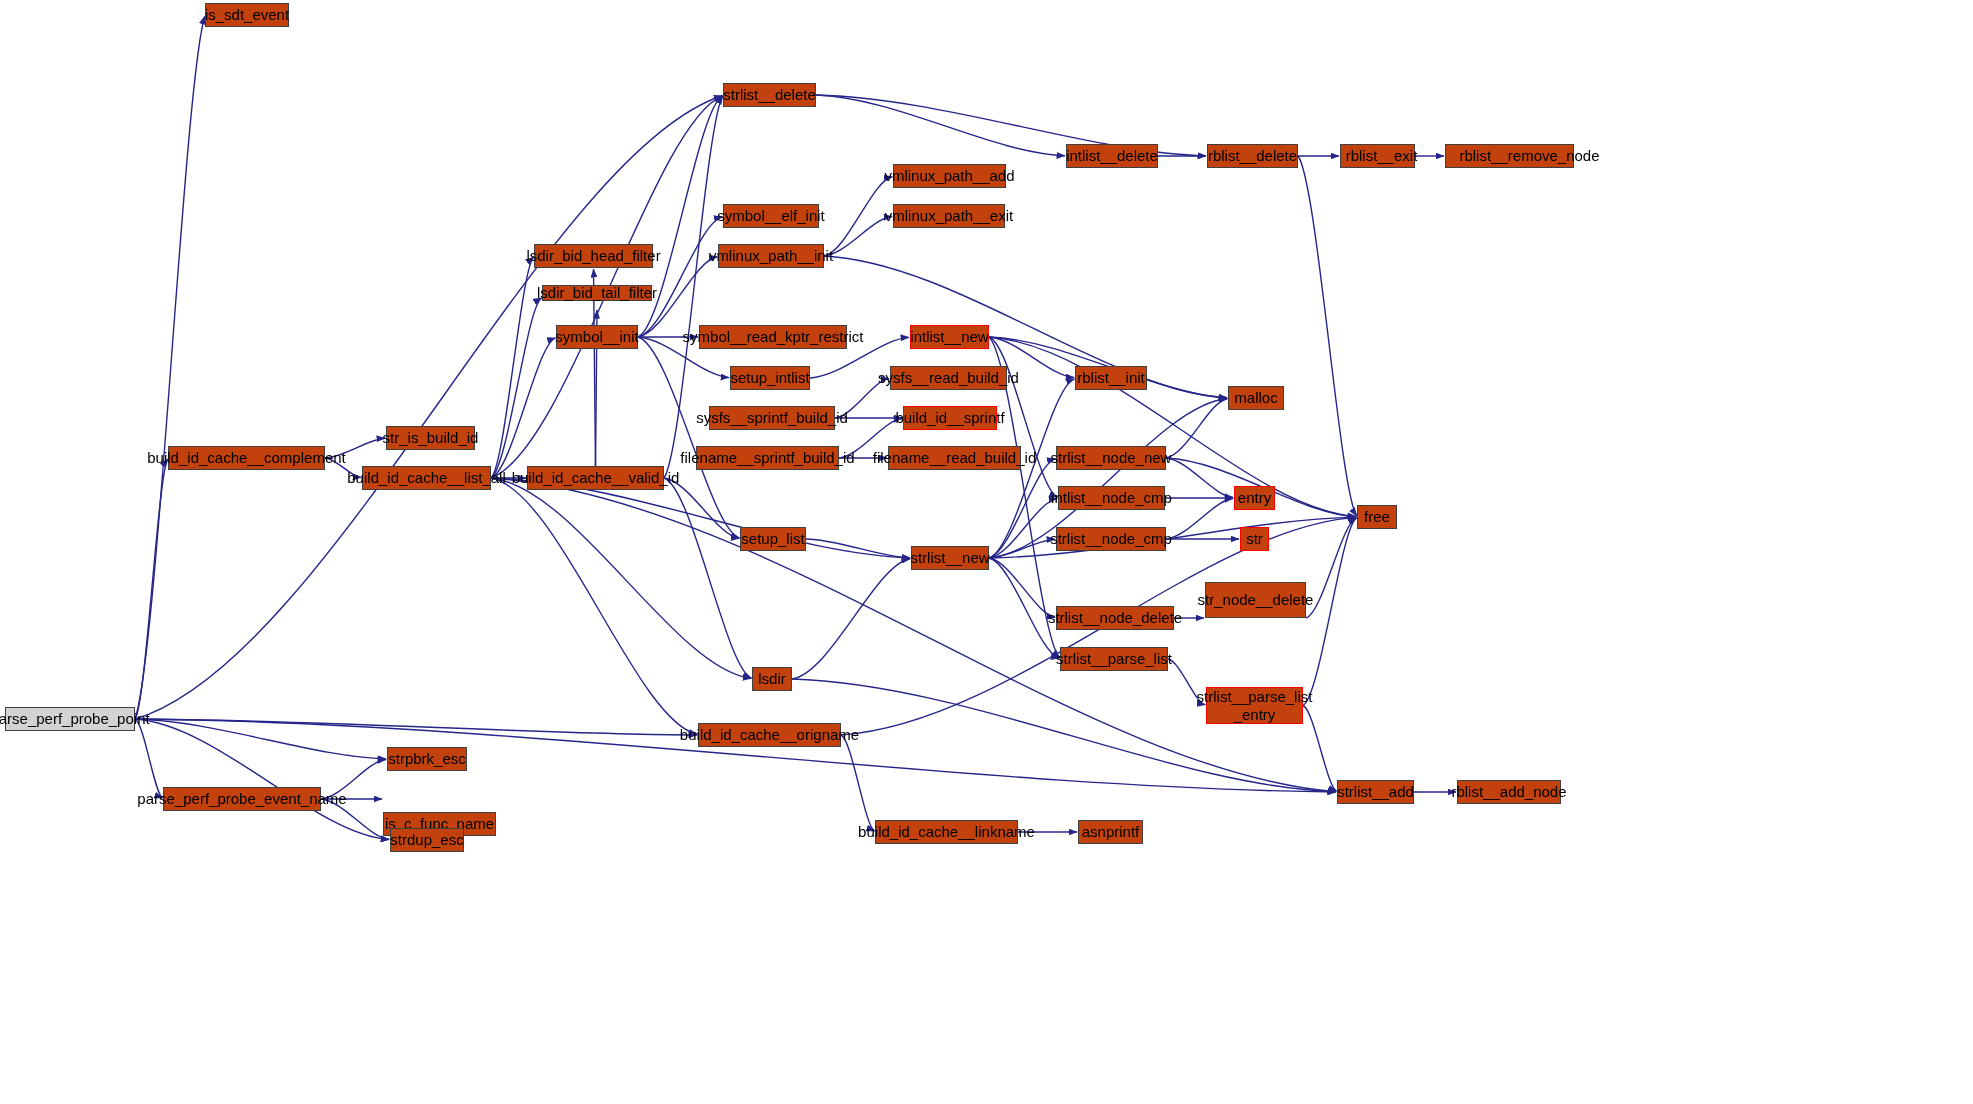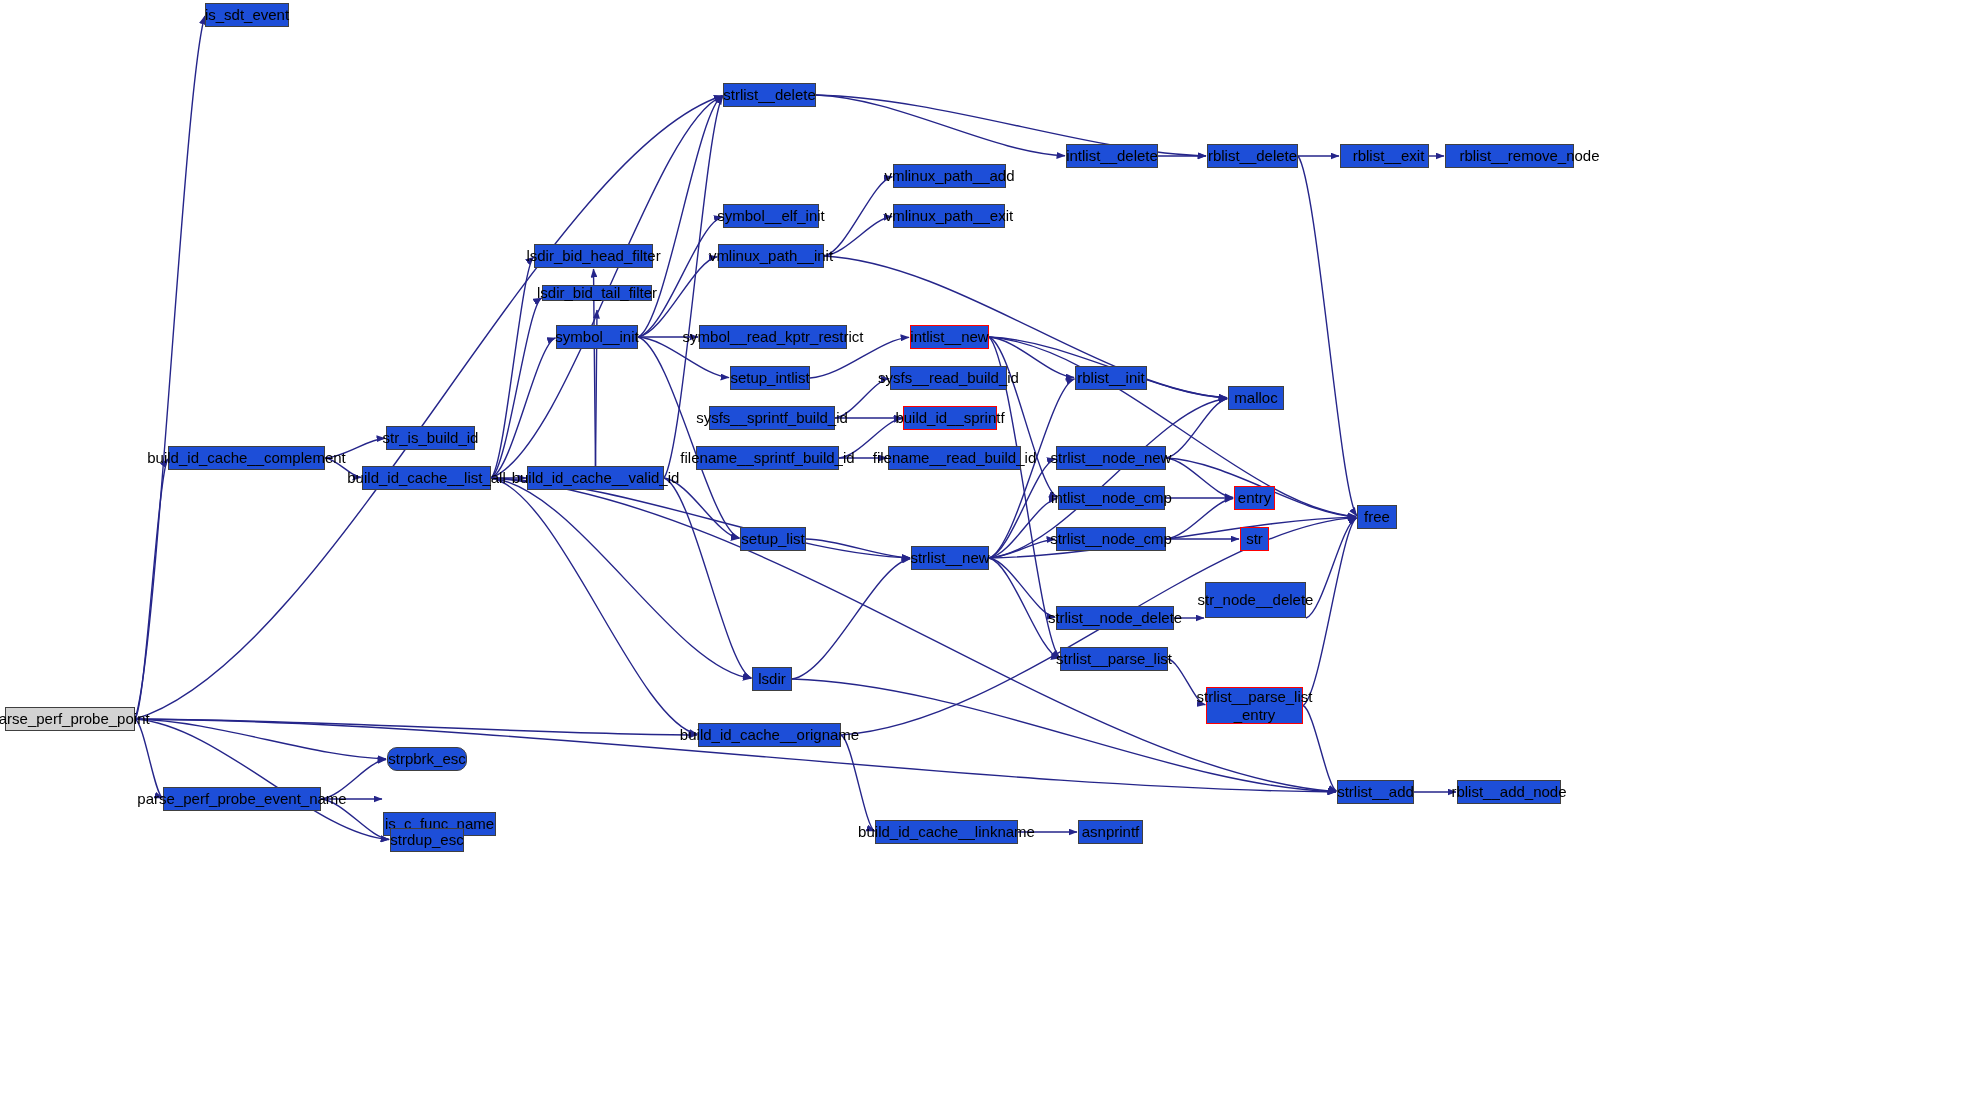--- a/index.html
+++ b/index.html
@@ -3,21 +3,21 @@
 <meta charset="utf-8">
 <style>
   html,body{margin:0;padding:0;background:#ffffff;}
   body{font-family:"Liberation Sans", sans-serif;}
   #graph{position:relative;width:1973px;height:1104px;background:#fff;overflow:hidden;}
   #edges{position:absolute;left:0;top:0;width:1973px;height:1104px;pointer-events:none;}
   .node{
     position:absolute;
     box-sizing:border-box;
     border:1px solid #404040;
-    background:#1d4ed8;
+    background:#c2410c;
     color:#000000;
     font-size:15px;
     line-height:1.05;
     display:flex;
     align-items:center;
     justify-content:center;
     text-align:center;
     white-space:pre;
     letter-spacing:0px;
     z-index:5;
@@ -114,21 +114,21 @@
         <path d="M792,679 C971.85,684.65 1173.5,786.35 1336.020825711334,791.796978541983" marker-end="url(#ah)"></path>
         <path d="M841,735 C852.22,739.85 864.8,827.15 874.6692162500107,831.0562934191482" marker-end="url(#ah)"></path>
         <path d="M841,735 C1011.28,724.1 1202.2,527.9 1356.0788357553859,517.3891740413292" marker-end="url(#ah)"></path>
         <path d="M1018,832 C1037.8,832 1060,832 1077,832" marker-end="url(#ah)"></path>
       </g>
   </svg>
 <div class="node" style="left: 205px; top: 3px; width: 84px; height: 24px;">is_sdt_event</div>
     <div class="node" style="left: 723px; top: 83px; width: 93px; height: 24px;">strlist__delete</div>
     <div class="node" style="left: 1066px; top: 144px; width: 92px; height: 24px;">intlist__delete</div>
     <div class="node" style="left: 1207px; top: 144px; width: 91px; height: 24px;">rblist__delete</div>
-    <div class="node" style="left: 1340px; top: 144px; width: 89px; height: 24px; padding-left: 8px;">rblist__exit</div>
+    <div class="node" style="left: 1340px; top: 144px; width: 75px; height: 24px; padding-left: 8px;">rblist__exit</div>
     <div class="node" style="left: 1445px; top: 144px; width: 129px; height: 24px; padding-left: 40px;">rblist__remove_node</div>
     <div class="node" style="left: 893px; top: 164px; width: 113px; height: 24px;">vmlinux_path__add</div>
     <div class="node" style="left: 723px; top: 204px; width: 96px; height: 24px;">symbol__elf_init</div>
     <div class="node" style="left: 893px; top: 204px; width: 112px; height: 24px;">vmlinux_path__exit</div>
     <div class="node" style="left: 718px; top: 244px; width: 106px; height: 24px;">vmlinux_path__init</div>
     <div class="node" style="left: 534px; top: 244px; width: 119px; height: 24px;">lsdir_bid_head_filter</div>
     <div class="node" style="left: 542px; top: 285px; width: 110px; height: 16px;">lsdir_bid_tail_filter</div>
     <div class="node" style="left: 556px; top: 325px; width: 82px; height: 24px;">symbol__init</div>
     <div class="node" style="left: 699px; top: 325px; width: 148px; height: 24px;">symbol__read_kptr_restrict</div>
     <div class="node red" style="left: 910px; top: 325px; width: 79px; height: 24px;">intlist__new</div>
@@ -153,21 +153,21 @@
     <div class="node" style="left: 740px; top: 527px; width: 66px; height: 24px;">setup_list</div>
     <div class="node" style="left: 911px; top: 546px; width: 78px; height: 24px;">strlist__new</div>
     <div class="node" style="left: 1056px; top: 606px; width: 118px; height: 24px;">strlist__node_delete</div>
     <div class="node" style="left: 1205px; top: 582px; width: 101px; height: 36px;">str_node__delete</div>
     <div class="node" style="left: 1060px; top: 647px; width: 108px; height: 24px;">strlist__parse_list</div>
     <div class="node red two-line" style="left: 1206px; top: 687px; width: 97px; height: 37px;">strlist__parse_list
 _entry</div>
     <div class="node" style="left: 752px; top: 667px; width: 40px; height: 24px;">lsdir</div>
     <div class="node current" style="left: 5px; top: 707px; width: 130px; height: 24px;">parse_perf_probe_point</div>
     <div class="node" style="left: 698px; top: 723px; width: 143px; height: 24px;">build_id_cache__origname</div>
-    <div class="node" style="left: 387px; top: 747px; width: 80px; height: 24px; border-radius: 10px;">strpbrk_esc</div>
+    <div class="node" style="left: 387px; top: 747px; width: 80px; height: 24px;">strpbrk_esc</div>
     <div class="node" style="left: 1337px; top: 780px; width: 77px; height: 24px;">strlist__add</div>
     <div class="node" style="left: 1457px; top: 780px; width: 104px; height: 24px;">rblist__add_node</div>
     <div class="node" style="left: 163px; top: 787px; width: 158px; height: 24px;">parse_perf_probe_event_name</div>
     <div class="node" style="left: 383px; top: 787px; width: 113px; height: 24px; margin-top: 25px;">is_c_func_name</div>
     <div class="node" style="left: 875px; top: 820px; width: 143px; height: 24px;">build_id_cache__linkname</div>
     <div class="node" style="left: 1078px; top: 820px; width: 65px; height: 24px;">asnprintf</div>
     <div class="node" style="left: 390px; top: 828px; width: 74px; height: 24px;">strdup_esc</div>
   </div>
 
 </body></html>

